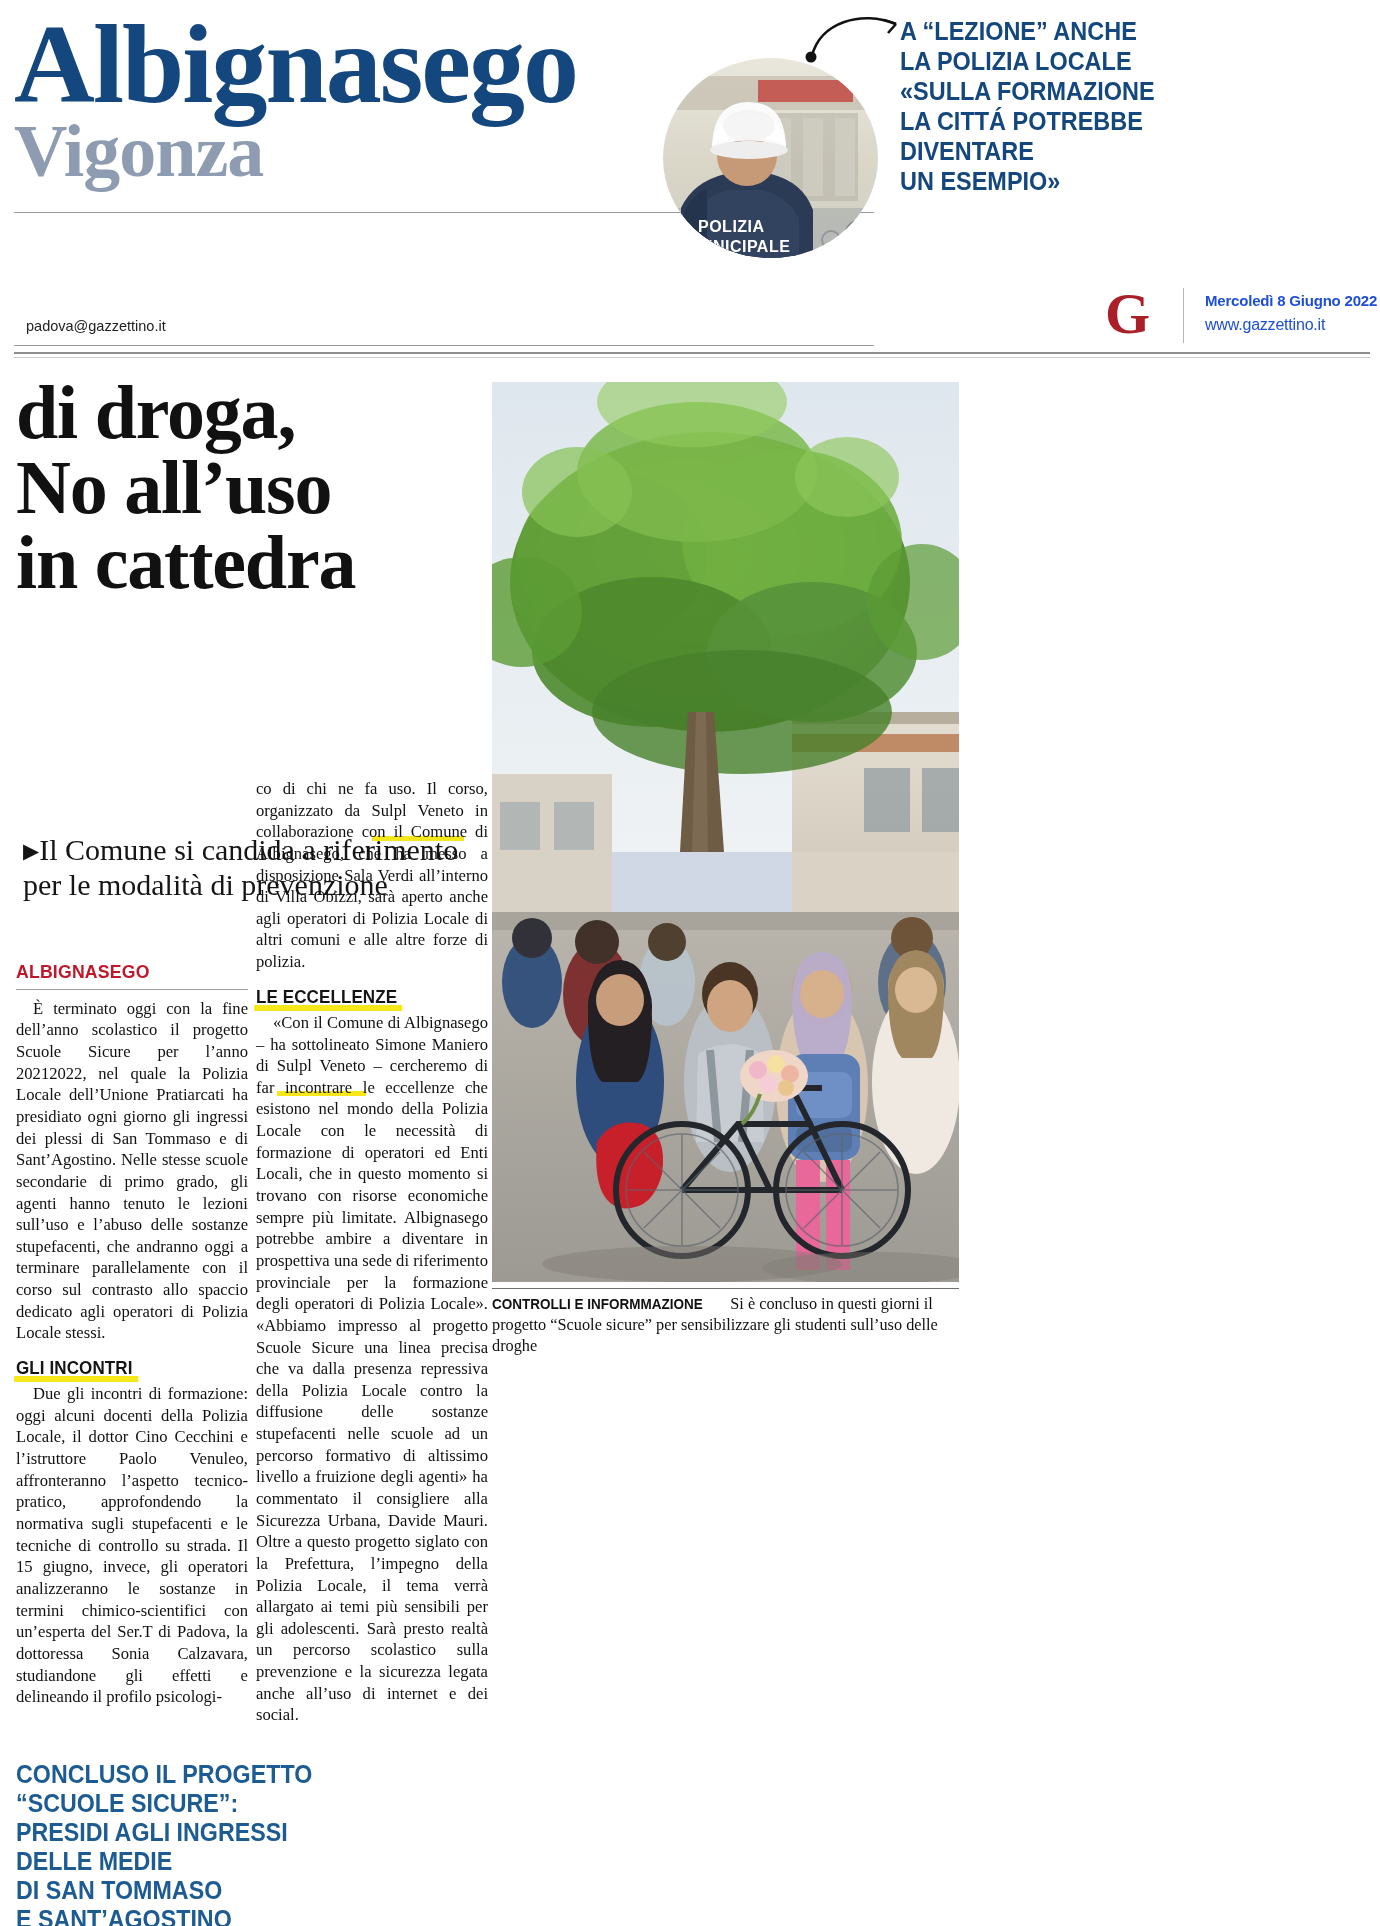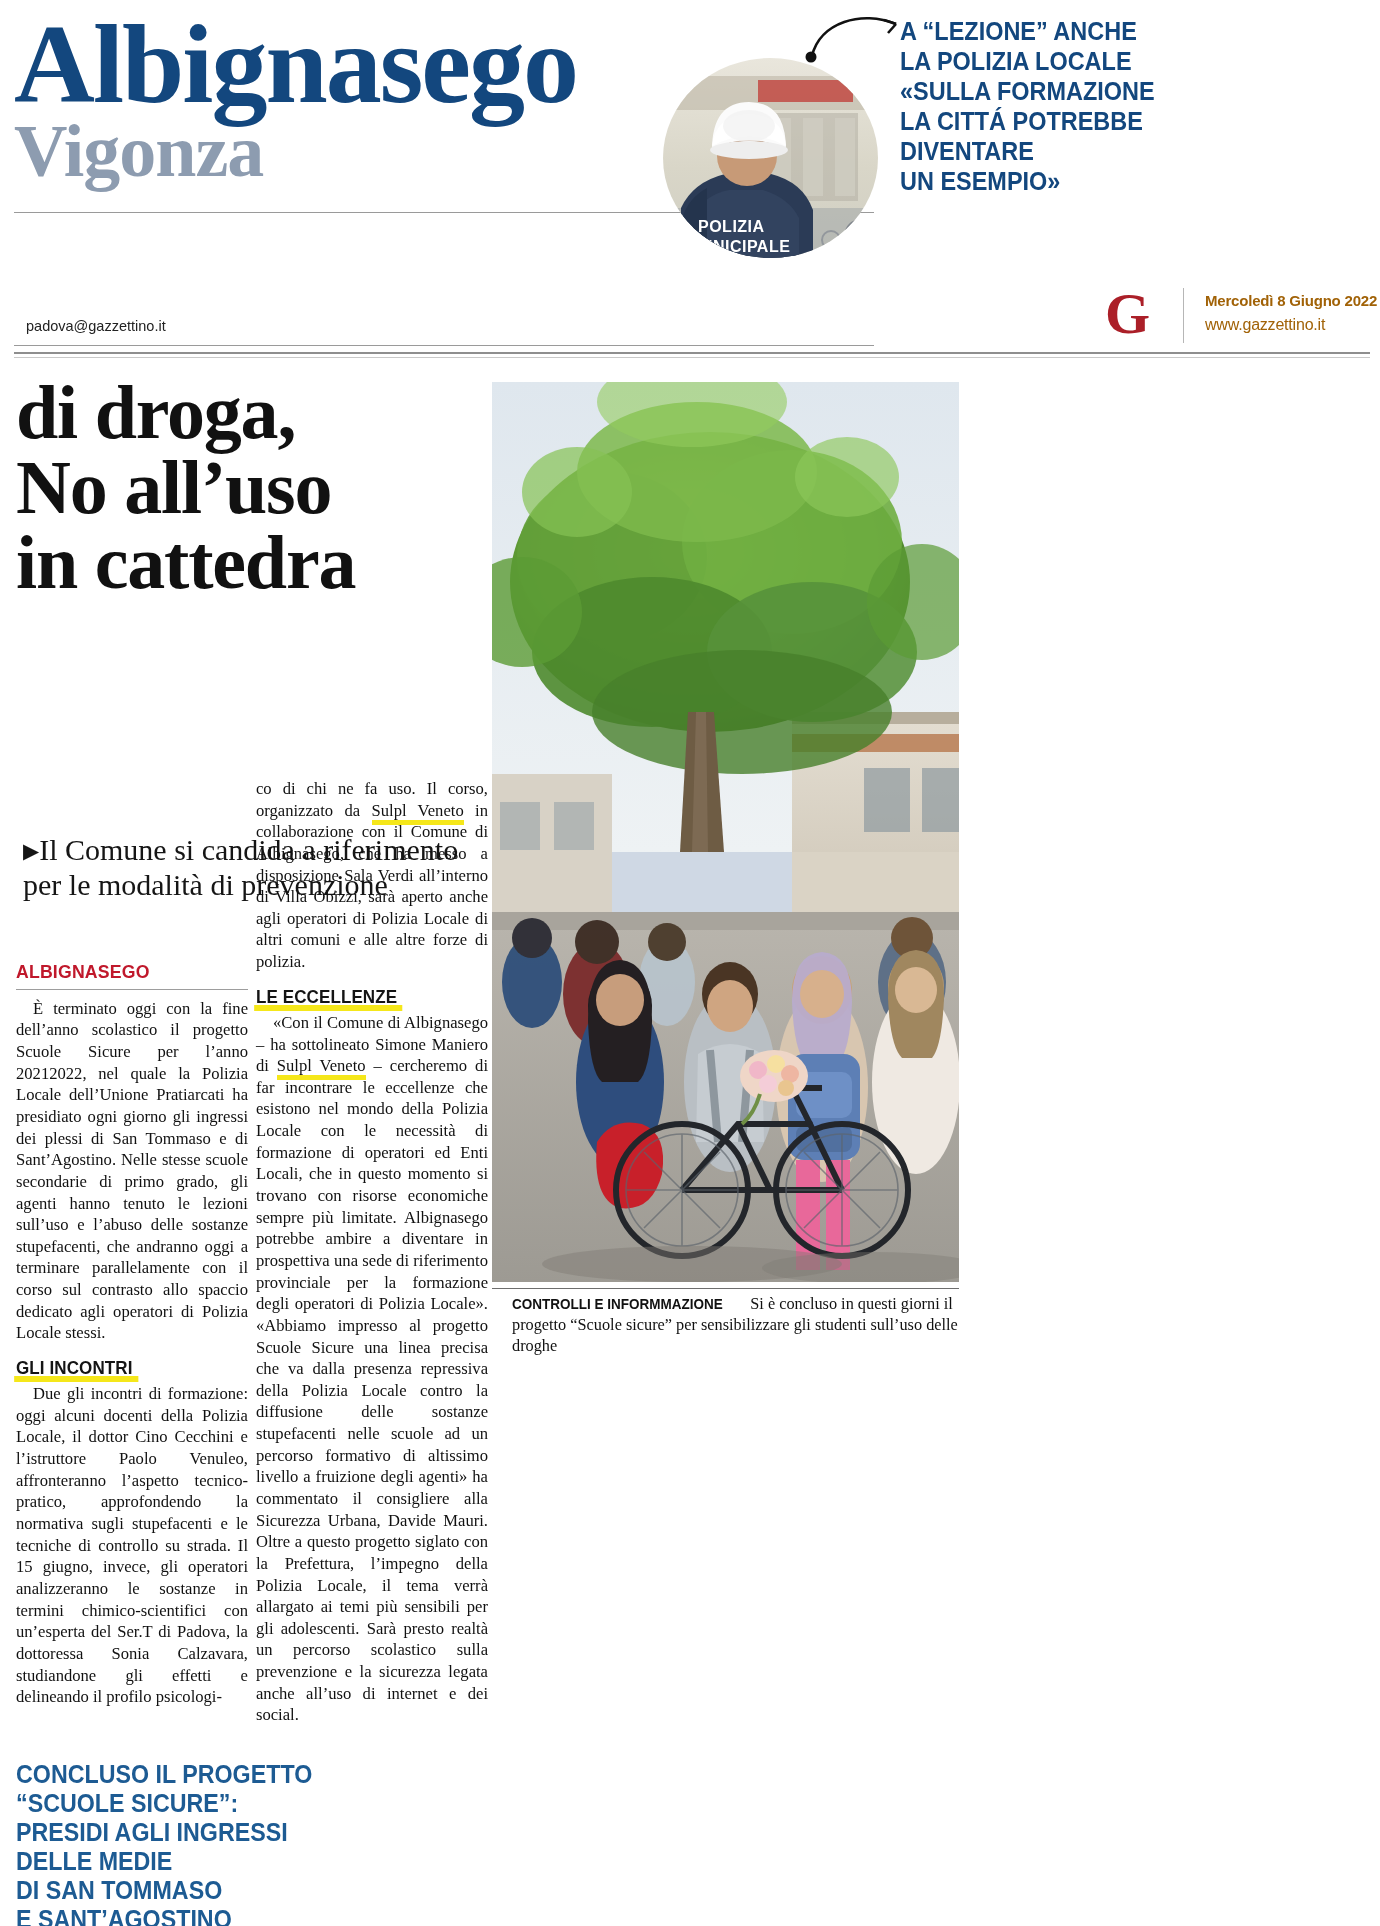--- a/index.html
+++ b/index.html
@@ -69,21 +69,21 @@
   .glogo{
     position:absolute;left:1105px;top:285px;
     font-family:"Liberation Serif", serif;
     font-weight:700;font-size:58px;line-height:1;
     color:#ab1f28;
   }
   .gsep{position:absolute;left:1183px;top:288px;width:1px;height:55px;background:#b6b6b6;}
   .dateblk{
     position:absolute;left:1205px;top:290px;width:175px;
     font-family:"Liberation Sans", sans-serif;
-    color:#a16207;
+    color:#1d4ed8;
   }
   .dateblk .d1{font-weight:700;font-size:15px;line-height:1.5;letter-spacing:-.2px;}
   .dateblk .d2{font-weight:400;font-size:16px;line-height:1.5;letter-spacing:-.2px;}
 
   .rule-left{position:absolute;left:14px;top:345px;width:860px;height:1px;background:#9a9a9a;}
   .rule-head{position:absolute;left:14px;top:352px;width:1356px;height:2px;background:#8e8e8e;}
   .rule-head2{position:absolute;left:14px;top:357px;width:1356px;height:1px;background:#c9c9c9;}
 
   
   .headline{
@@ -145,21 +145,21 @@
     transform-origin:left center;
     margin:12px 0 2px 0;
     padding-bottom:1px;
   }
   .subsec .hl{
     position:absolute;left:-2px;right:-6px;bottom:-1px;height:6px;
     background:#f5e71a;z-index:-1;
   }
   .hl-under{
     border-bottom:5px solid #f5e71a;
-    padding-bottom:0px;
+    padding-bottom:16px;
   }
 
   
   .pullblue{
     position:absolute;left:16px;top:1760px;width:260px;
     font-family:"Liberation Sans", sans-serif;
     font-weight:700;
     font-size:25px;
     line-height:1.16;
     color:#1d5b93;
@@ -172,21 +172,21 @@
   
   .photo{
     position:absolute;left:492px;top:382px;width:467px;height:900px;
     overflow:hidden;background:#cfd8e4;
   }
   .photo svg{display:block;}
   .capline{position:absolute;left:492px;top:1288px;width:467px;height:1px;background:#6e6e6e;}
   .caption{
     position:absolute;left:492px;top:1294px;width:470px;
     font-family:"Liberation Serif", serif;
-    font-size:16.3px;line-height:1.28;color:#111;margin-left:20px;
+    font-size:16.3px;line-height:1.28;color:#111;
   }
   .caption .cap-lead{
     font-family:"Liberation Sans", sans-serif;
     font-weight:700;font-size:15px;letter-spacing:0px;
     display:inline-block;transform:scaleX(0.9);transform-origin:left center;
   }
 </style>
 </head>
 <body>
 

